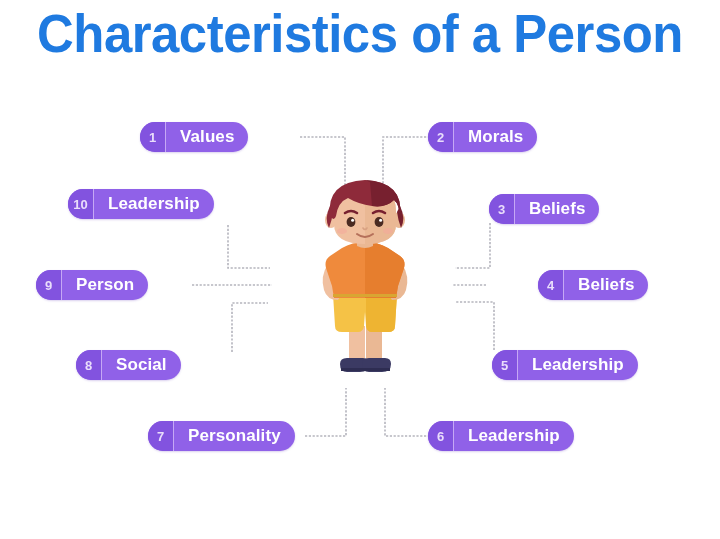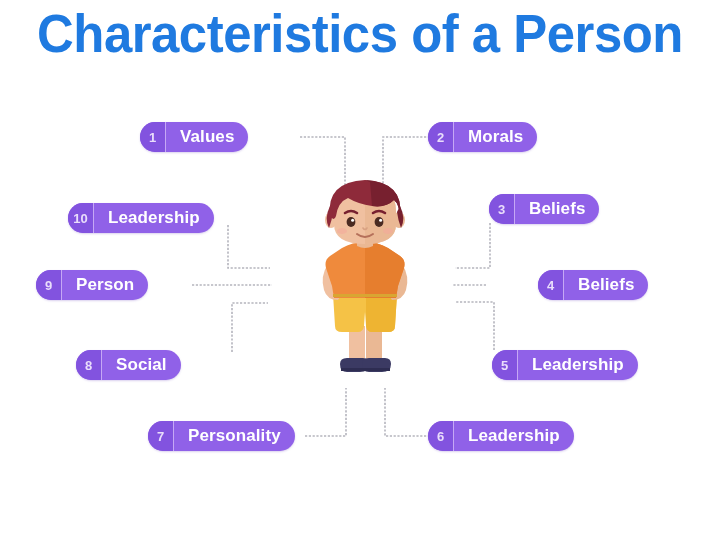--- a/index.html
+++ b/index.html
@@ -172,21 +172,21 @@
 
     <path d="M63 52 Q65 55 67 52" stroke="#d8a182" stroke-width="1.6" fill="none" stroke-linecap="round"></path>
     <path d="M57 58 Q65 64 73 58" stroke="#b5705a" stroke-width="2" fill="none" stroke-linecap="round"></path>
   </svg>
 
   <div class="pill" style="left:140px; top:122px;">
     <div class="num">1</div>
     <div class="lbl wide">Values</div>
   </div>
 
-  <div class="pill" style="left:68px; top:203px;">
+  <div class="pill" style="left:68px; top:189px;">
     <div class="num">10</div>
     <div class="lbl">Leadership</div>
   </div>
 
   <div class="pill" style="left:36px; top:270px;">
     <div class="num">9</div>
     <div class="lbl wide">Person</div>
   </div>
 
   <div class="pill" style="left:76px; top:350px;">

